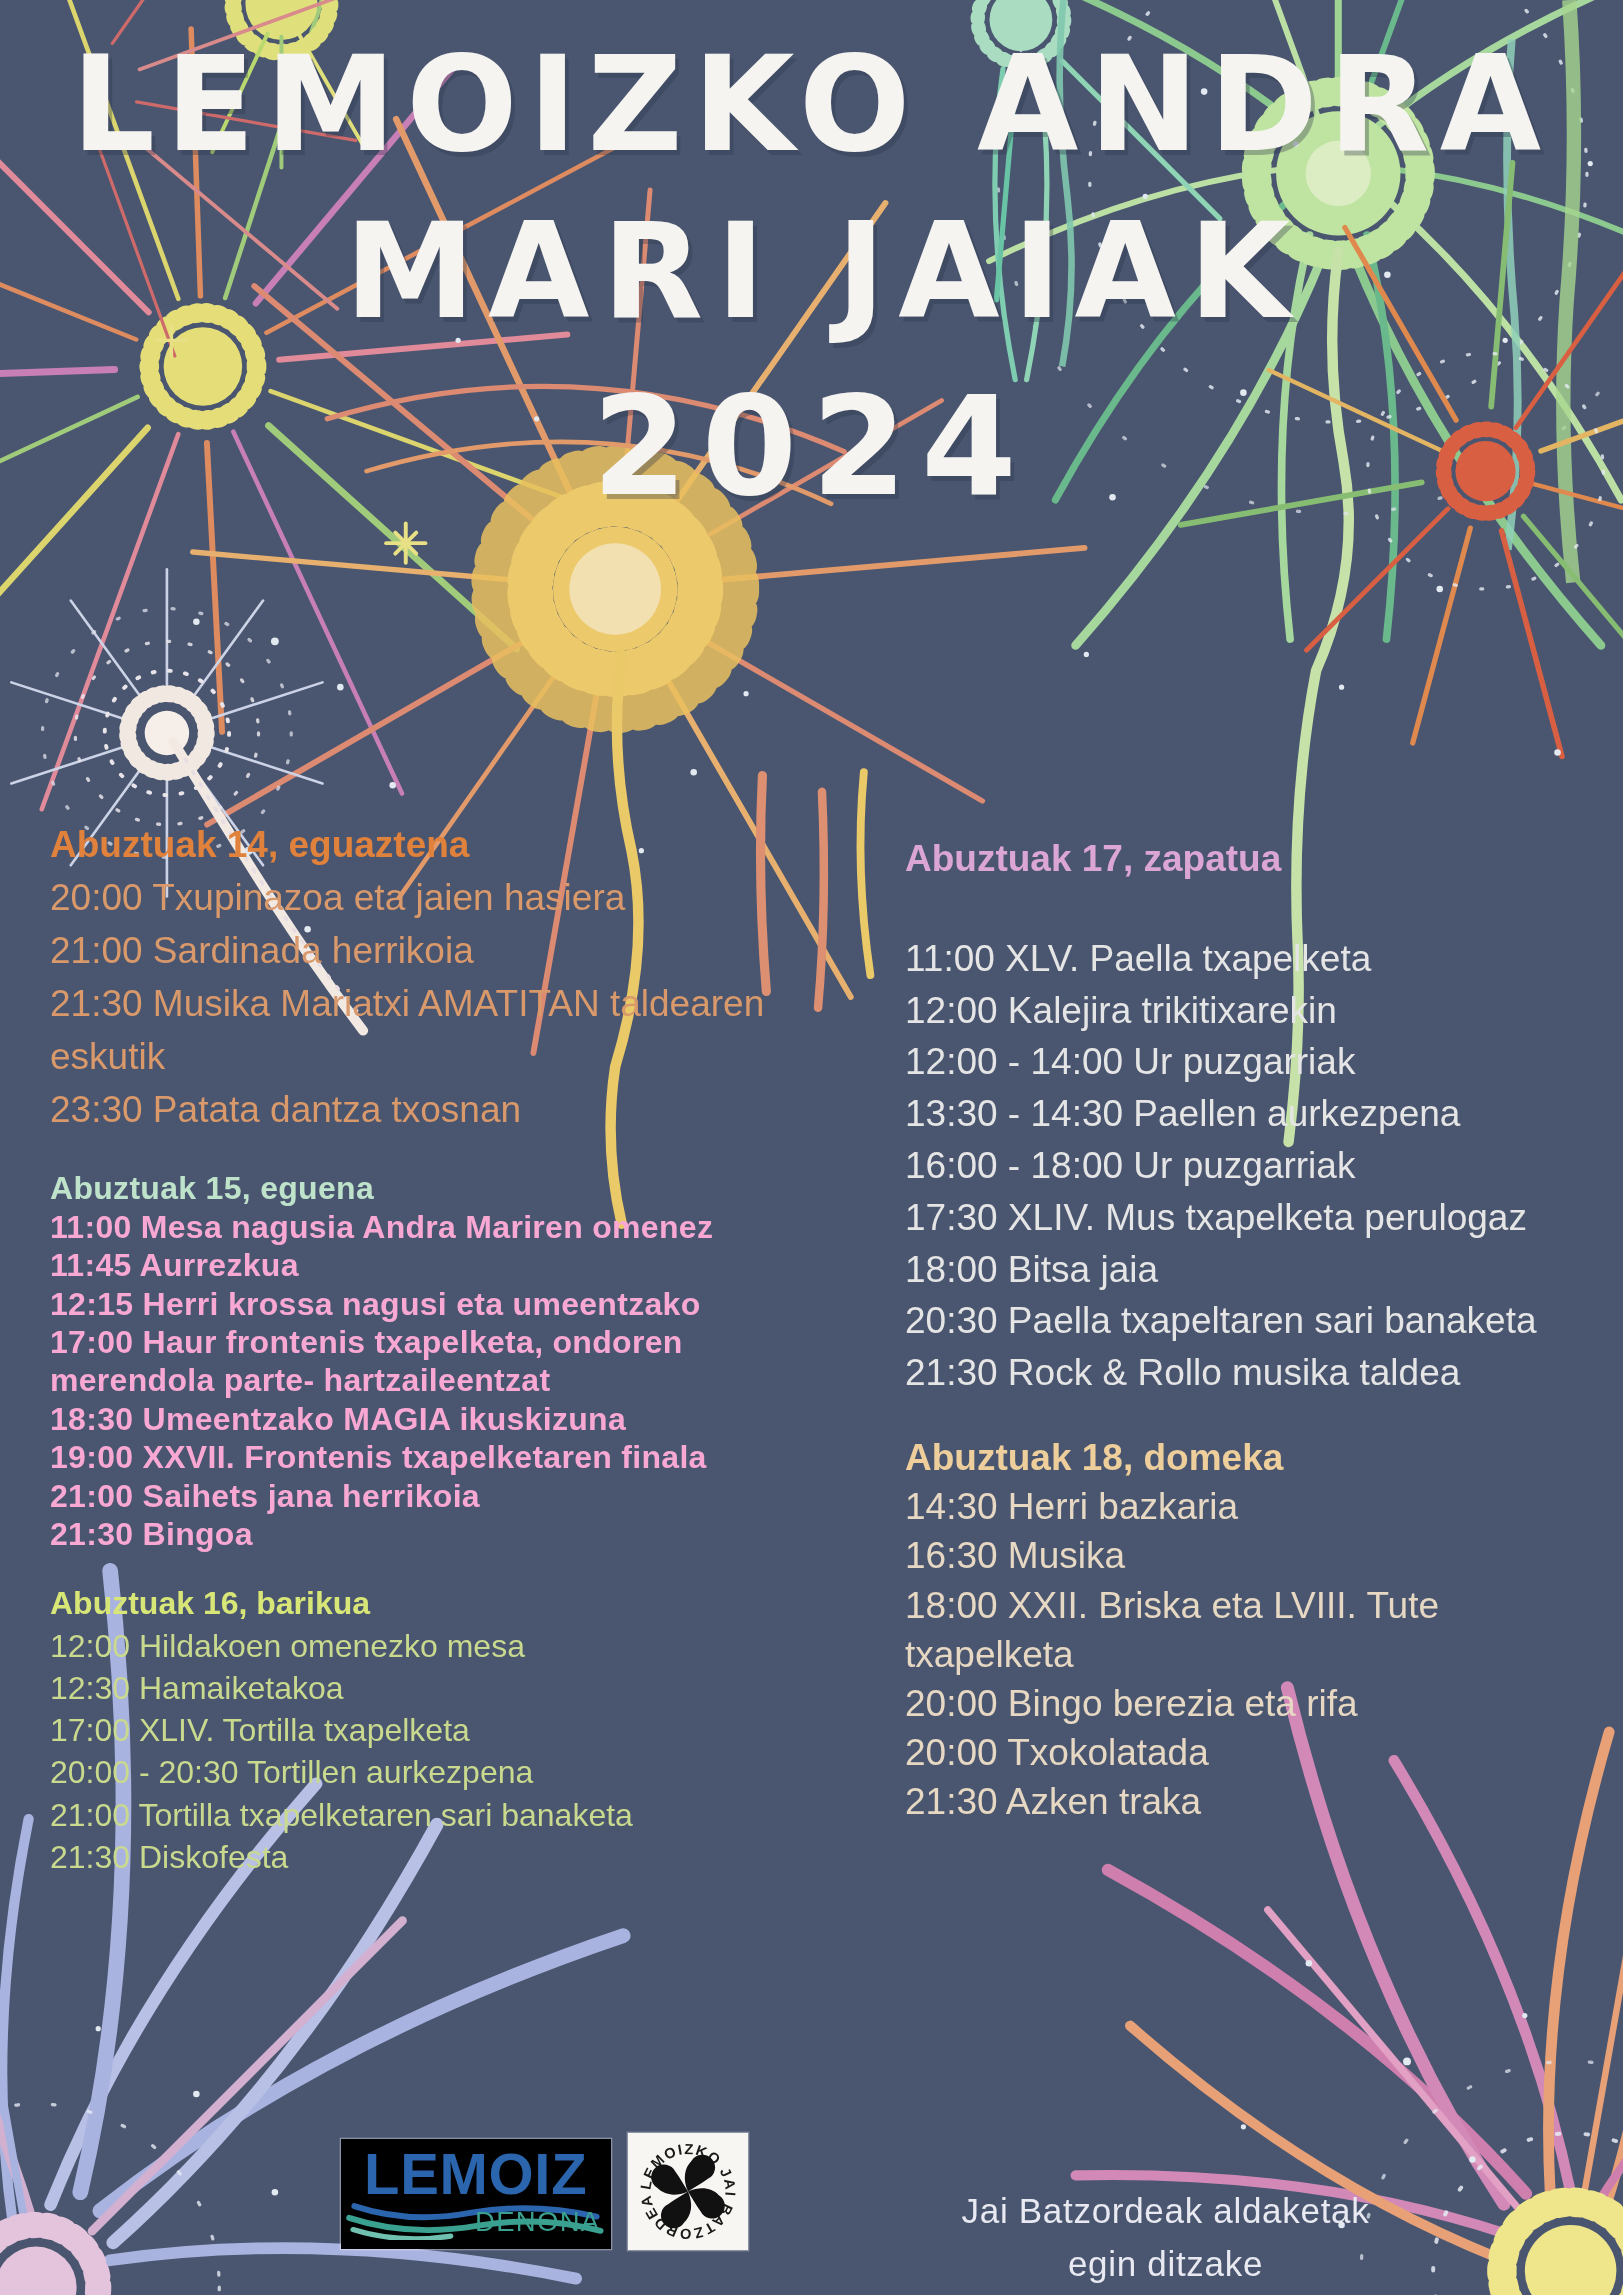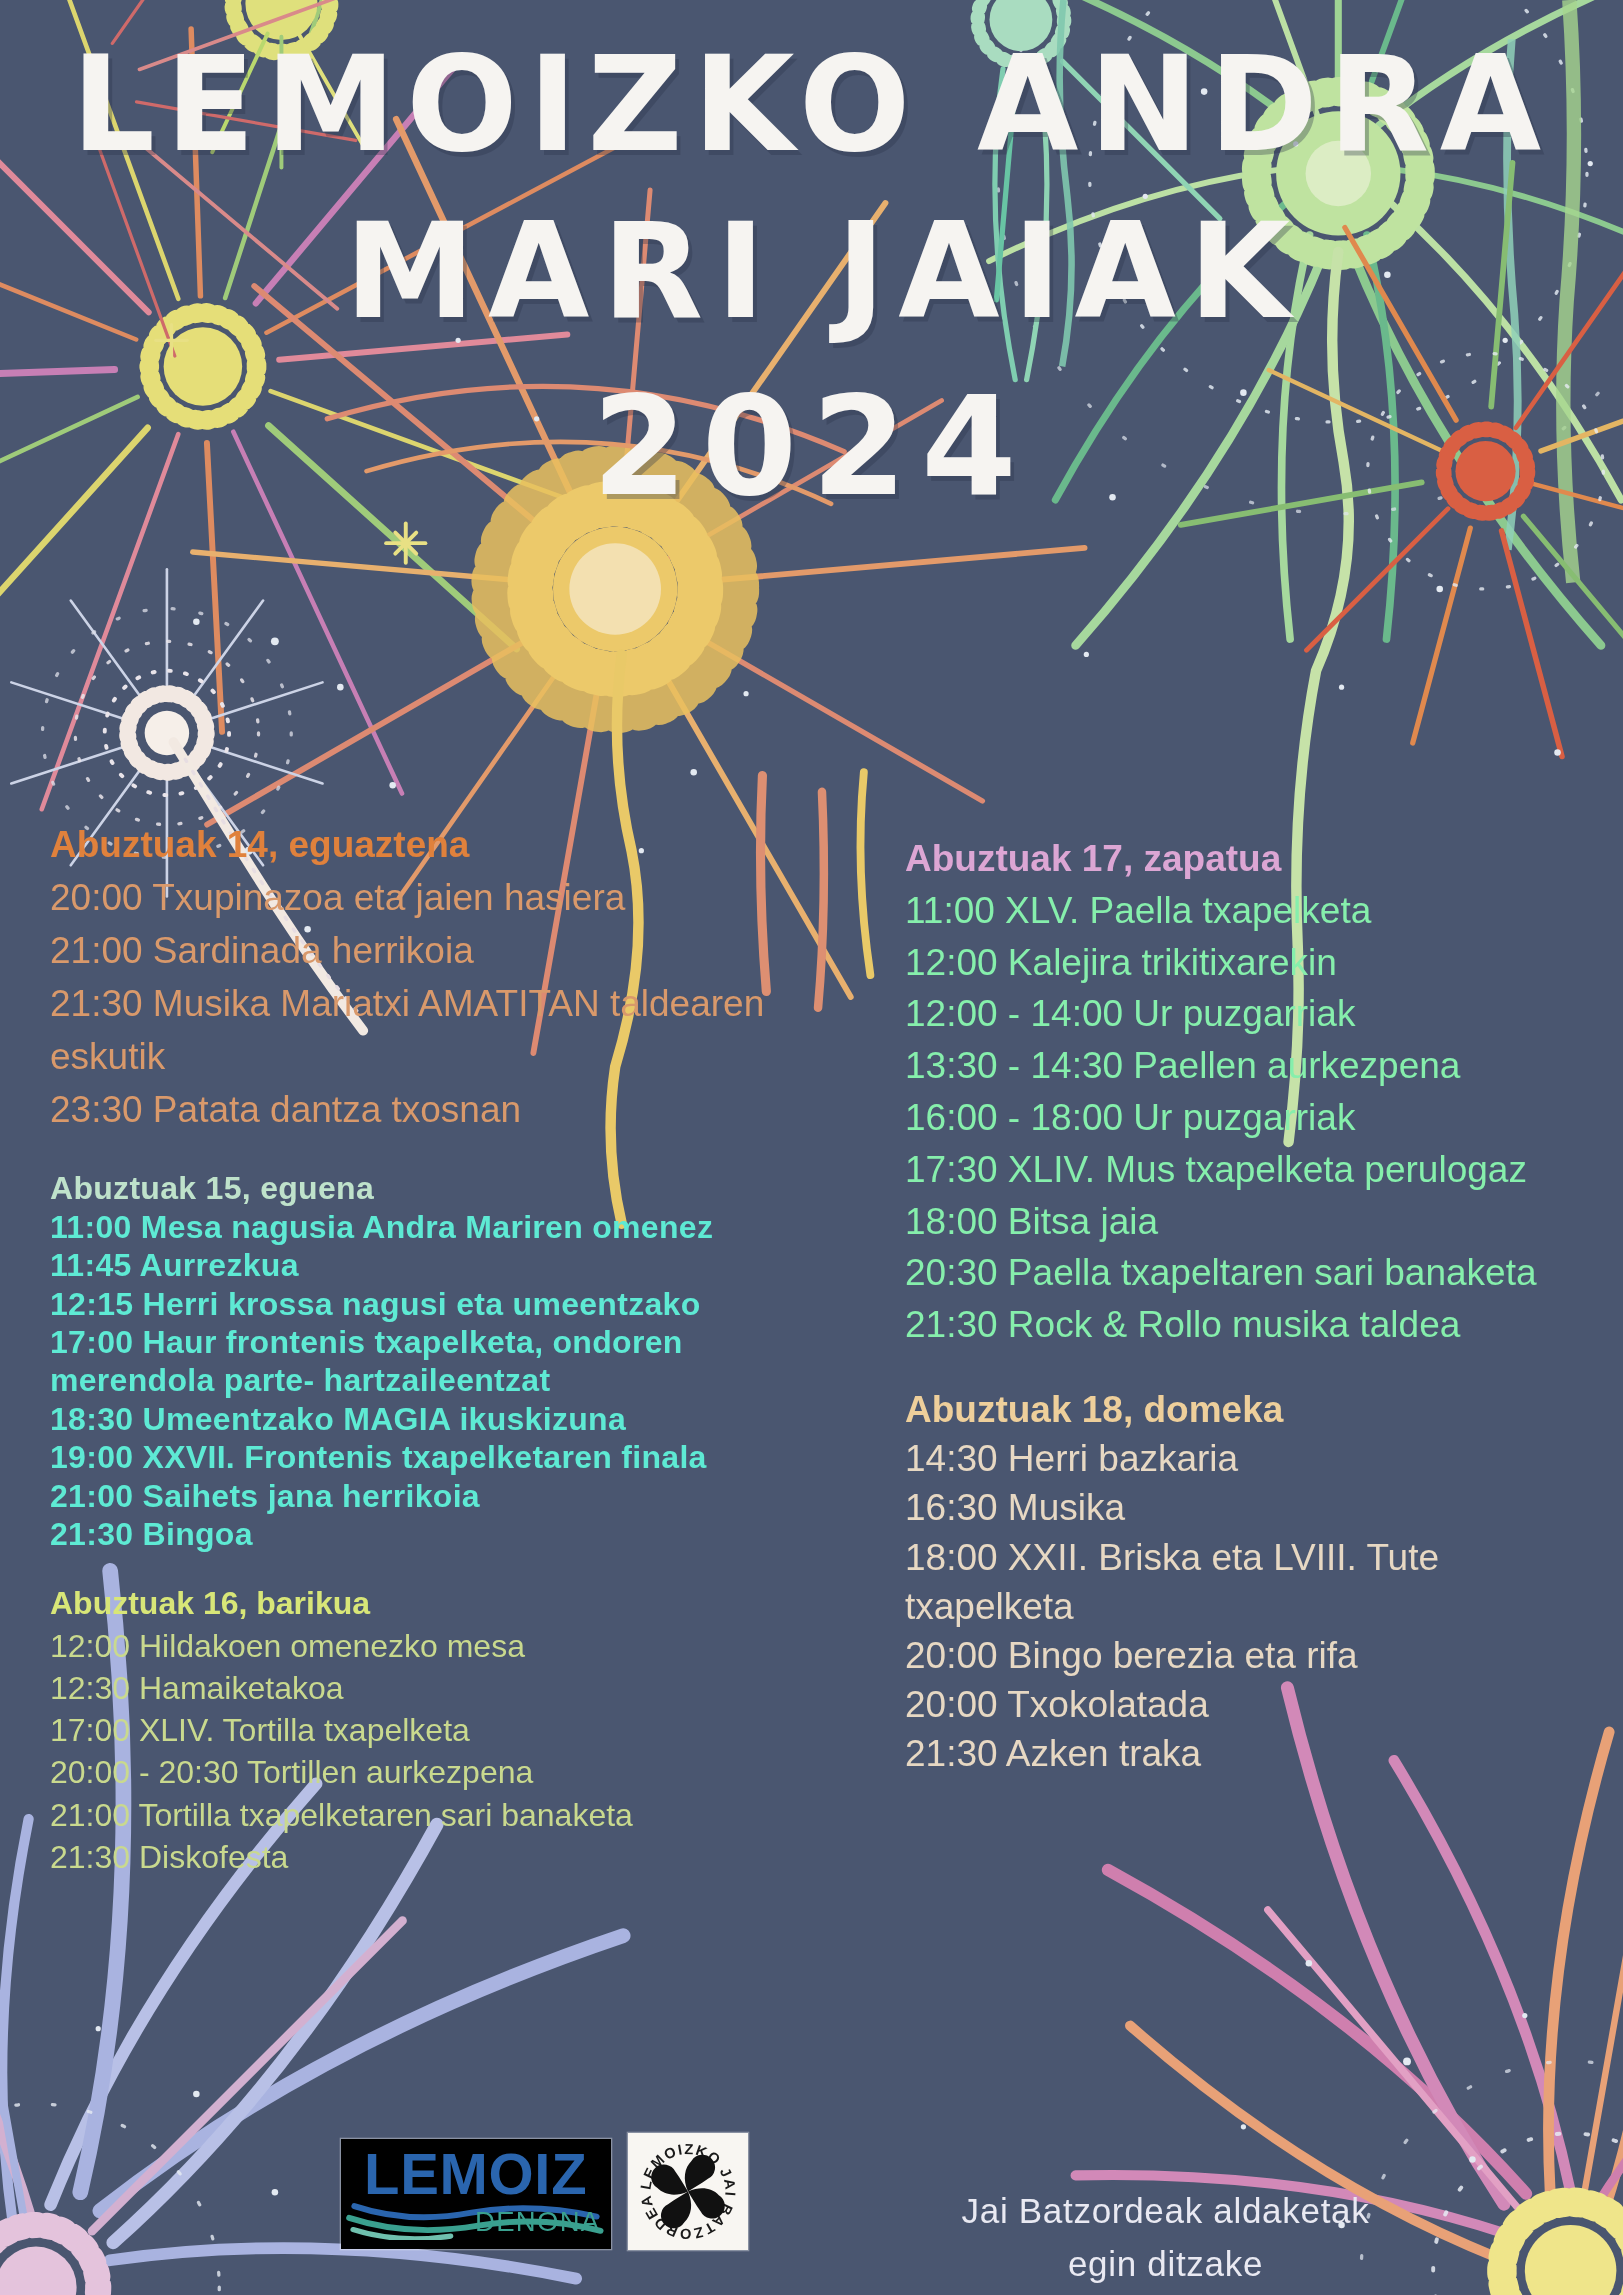--- a/index.html
+++ b/index.html
@@ -294,21 +294,21 @@
     <div class="sec-header" style="color: rgb(224, 129, 60);">Abuztuak 14, eguaztena</div>
     <div class="sec-body" style="color: rgb(217, 153, 107);">
         <div>20:00 Txupinazoa eta jaien hasiera</div>
         <div>21:00 Sardinada herrikoia</div>
         <div>21:30 Musika Mariatxi AMATITAN taldearen eskutik</div>
         <div>23:30 Patata dantza txosnan</div>
       </div>
   </div>
   <div class="section s15">
     <div class="sec-header" style="color: rgb(191, 226, 203);">Abuztuak 15, eguena</div>
-    <div class="sec-body" style="color: #5eead4;">
+    <div class="sec-body" style="color: #f9a8d4;">
         <div>11:00 Mesa nagusia Andra Mariren omenez</div>
         <div>11:45 Aurrezkua</div>
         <div>12:15 Herri krossa nagusi eta umeentzako</div>
         <div>17:00 Haur frontenis txapelketa, ondoren merendola parte- hartzaileentzat</div>
         <div>18:30 Umeentzako MAGIA ikuskizuna</div>
         <div>19:00 XXVII. Frontenis txapelketaren finala</div>
         <div>21:00 Saihets jana herrikoia</div>
         <div>21:30 Bingoa</div>
       </div>
   </div>
@@ -321,21 +321,21 @@
         <div>20:00 - 20:30 Tortillen aurkezpena</div>
         <div>21:00 Tortilla txapelketaren sari banaketa</div>
         <div>21:30 Diskofesta</div>
       </div>
   </div>
 </div>
 
 <div class="col col-right">
   <div class="section s17">
     <div class="sec-header" style="color: rgb(220, 166, 212);">Abuztuak 17, zapatua</div>
-    <div class="sec-body" style="color: #86efac;">
+    <div class="sec-body" style="color: #e5e5e5; margin-top: 48px;">
         <div>11:00 XLV. Paella txapelketa</div>
         <div>12:00 Kalejira trikitixarekin</div>
         <div>12:00 - 14:00 Ur puzgarriak</div>
         <div>13:30 - 14:30 Paellen aurkezpena</div>
         <div>16:00 - 18:00 Ur puzgarriak</div>
         <div>17:30 XLIV. Mus txapelketa perulogaz</div>
         <div>18:00 Bitsa jaia</div>
         <div>20:30 Paella txapeltaren sari banaketa</div>
         <div>21:30 Rock &amp; Rollo musika taldea</div>
       </div>

